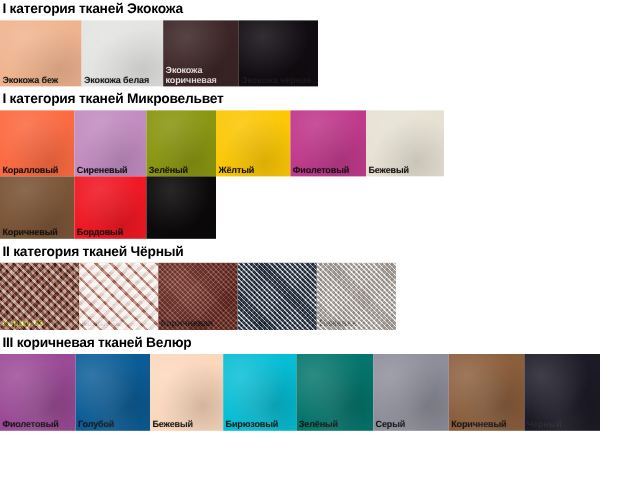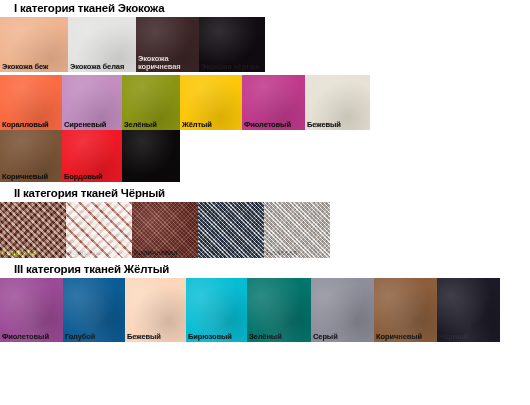--- a/index.html
+++ b/index.html
@@ -19,21 +19,21 @@
     height: 405px;
     background: #ffffff;
   }
   .section-heading {
     font-family: "Liberation Sans", sans-serif;
     font-weight: bold;
     font-size: 11.5px;
     color: #000000;
     letter-spacing: -0.2px;
     line-height: 13px;
-    padding: 2px 0 2px 14px;
+    padding: 2px 0 2px 2px;
     white-space: nowrap;
   }
   .swatch-row {
     display: flex;
     flex-direction: row;
     align-items: stretch;
   }
   .swatch {
     position: relative;
     overflow: hidden;
@@ -141,20 +141,21 @@
             <span class="swatch-label" style="color: rgb(232, 226, 220);">Экокожа
 коричневая</span>
           </div>
           <div class="swatch tex-leather" style="width: 66px; height: 55px; background: rgb(16, 12, 17);">
             <span class="swatch-label" style="color: rgb(35, 28, 34);">Экокожа чёрная</span>
           </div>
         </div>
         <div class="sec-spacer"></div>
       </div>
       <div class="section">
+        <div class="section-heading">I категория тканей Микровельвет</div>
         <div class="swatch-row">
           <div class="swatch tex-velvet" style="width: 62px; height: 55px; background: rgb(251, 107, 66);">
             <span class="swatch-label" style="color: rgb(20, 20, 20);">Коралловый</span>
           </div>
           <div class="swatch tex-velvet" style="width: 60px; height: 55px; background: rgb(194, 141, 192);">
             <span class="swatch-label" style="color: rgb(20, 20, 20);">Сиреневый</span>
           </div>
           <div class="swatch tex-velvet" style="width: 58px; height: 55px; background: rgb(138, 150, 18);">
             <span class="swatch-label" style="color: rgb(20, 20, 20);">Зелёный</span>
           </div>
@@ -196,21 +197,21 @@
           <div class="swatch tex-weave-d" style="width: 66px; height: 56px; background: rgb(93, 104, 118);">
             <span class="swatch-label" style="color: rgb(28, 32, 38);">Серая</span>
           </div>
           <div class="swatch tex-weave-e" style="width: 66px; height: 56px; background: rgb(198, 195, 190);">
             <span class="swatch-label" style="color: rgb(26, 26, 26);">Бежевая</span>
           </div>
         </div>
         <div class="sec-spacer"></div>
       </div>
       <div class="section">
-        <div class="section-heading">III категория тканей Жёлтый</div>
+        <div class="section-heading">III коричневая тканей Велюр</div>
         <div class="swatch-row">
           <div class="swatch tex-velour" style="width: 63px; height: 64px; background: rgb(155, 74, 150);">
             <span class="swatch-label" style="color: rgb(20, 20, 20);">Фиолетовый</span>
           </div>
           <div class="swatch tex-velour" style="width: 62px; height: 64px; background: rgb(11, 92, 150);">
             <span class="swatch-label" style="color: rgb(20, 20, 20);">Голубой</span>
           </div>
           <div class="swatch tex-velour" style="width: 61px; height: 64px; background: rgb(251, 215, 188);">
             <span class="swatch-label" style="color: rgb(20, 20, 20);">Бежевый</span>
           </div>

